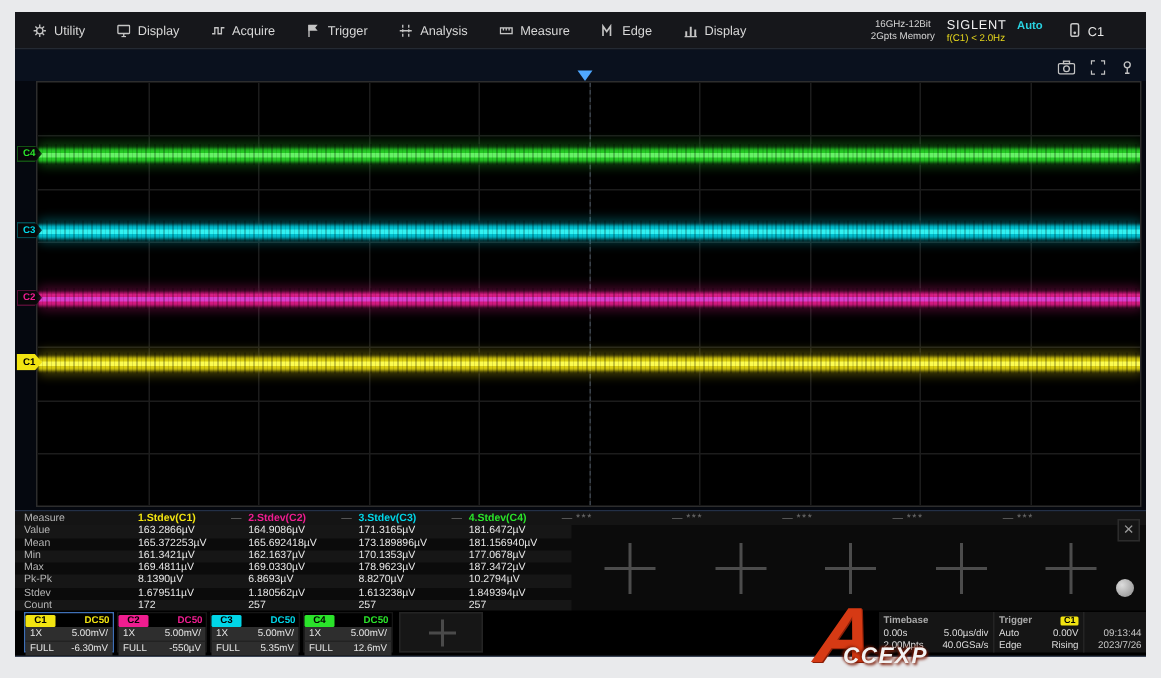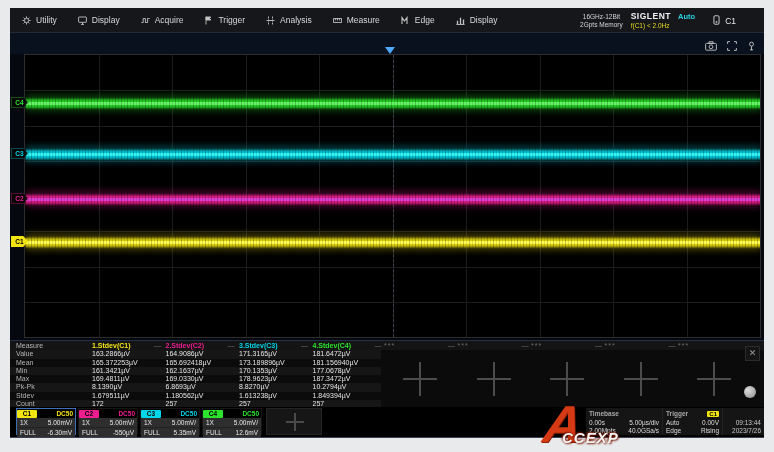--- a/index.html
+++ b/index.html
@@ -6,21 +6,21 @@
   body{width:774px;height:452px;background:#e9eaec;font-family:"Liberation Sans",sans-serif;position:relative;overflow:hidden;-webkit-font-smoothing:antialiased}
   .scope{position:absolute;left:10px;top:8px;width:754px;height:429px;background:#05080f;border-bottom:1px solid #3a4456}
   
   .menubar{position:absolute;left:0;top:0;width:754px;height:25px;background:#16171b;border-bottom:1px solid #242a33;display:flex;align-items:center;padding-left:12px;box-sizing:border-box}
   .menu-item{display:flex;align-items:center;gap:5px;color:#d8d8d8;font-size:8.5px;margin-right:21px;cursor:default;white-space:nowrap}
   .menu-item svg{display:block}
   
   .statuscluster{position:absolute;right:28px;top:0;height:25px;display:flex;align-items:center;gap:8px}
   .spec{font-size:6.5px;color:#d5d5d5;text-align:center;line-height:8px}
   .brandbox{display:grid;grid-template-columns:auto auto;column-gap:7px;align-items:center}
-  .brand{font-size:8.5px;font-weight:bold;color:#f2f2f2;letter-spacing:.5px}
+  .brand{font-size:8.5px;font-weight:normal;color:#f2f2f2;letter-spacing:.5px}
   .acqmode{font-size:7.5px;color:#29d3e2;font-weight:bold}
   .trigfreq{grid-column:1 / span 2;font-size:6.5px;color:#e6d71c;line-height:9px}
   .activech{display:flex;align-items:center;gap:5px;color:#e8e8e8;font-size:8.5px;margin-left:10px}
   
   .subbar{position:absolute;left:0;top:25px;width:754px;height:21px;background:#0a111e}
   .subicons{position:absolute;right:8px;top:4px;display:flex;gap:10px;align-items:center}
   .trig-tri{position:absolute;left:375px;top:39px;width:0;height:0;border-left:5px solid transparent;border-right:5px solid transparent;border-top:7px solid #4fa8ff}
   
   .grid{position:absolute;left:14px;top:46px;width:737px;height:284px;background:#000;border:1px solid #2d2d2d;box-sizing:border-box;overflow:hidden}
   .gl{position:absolute;background:#1c1c1c}

